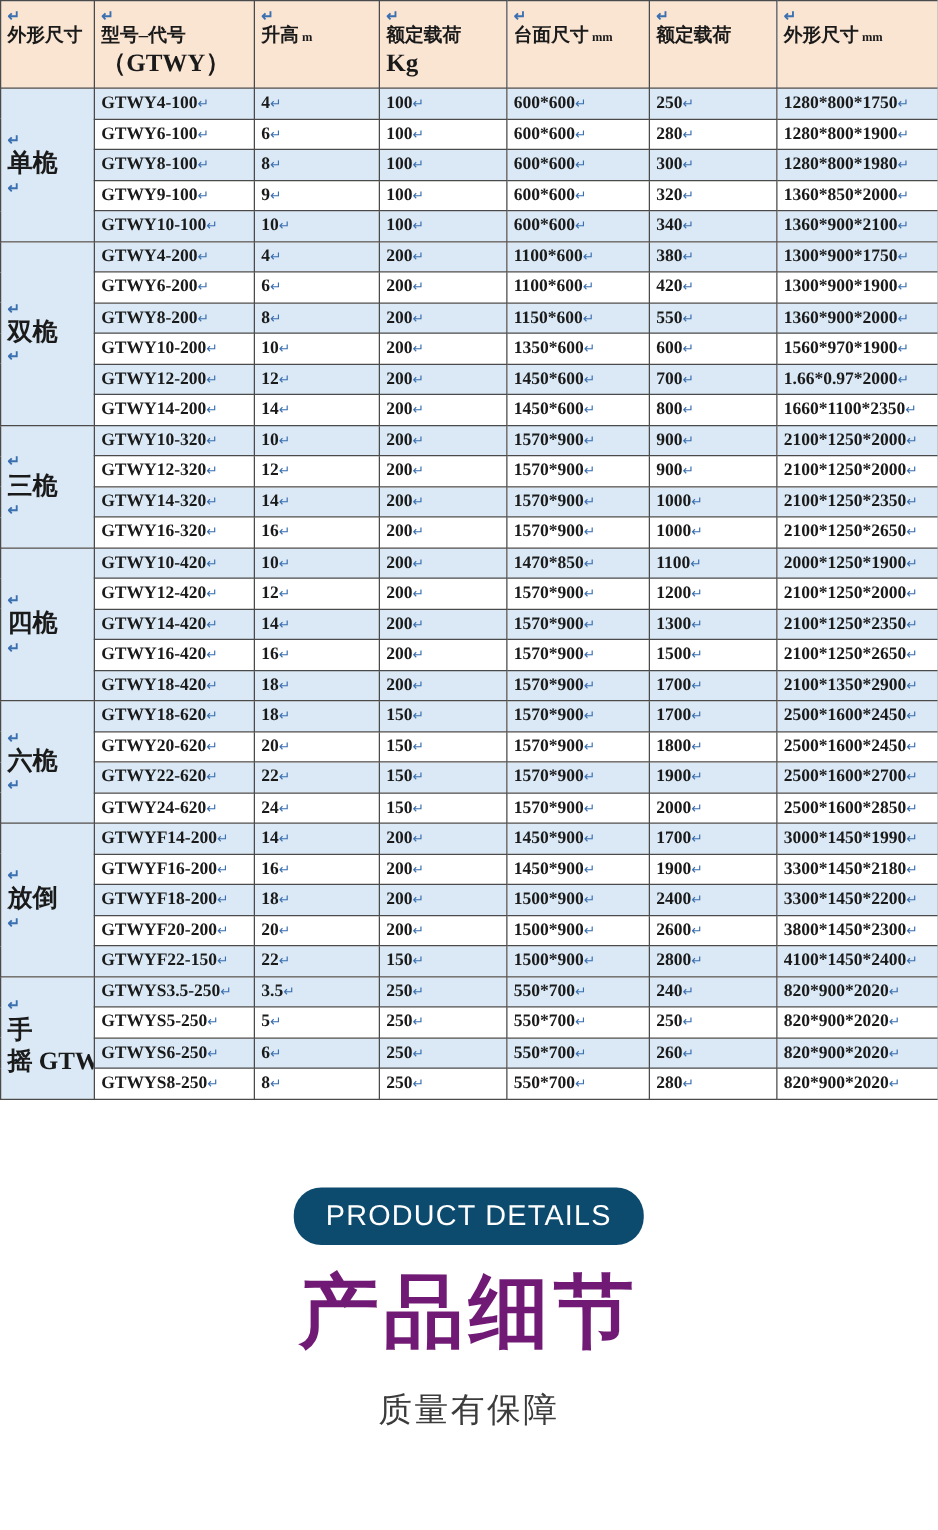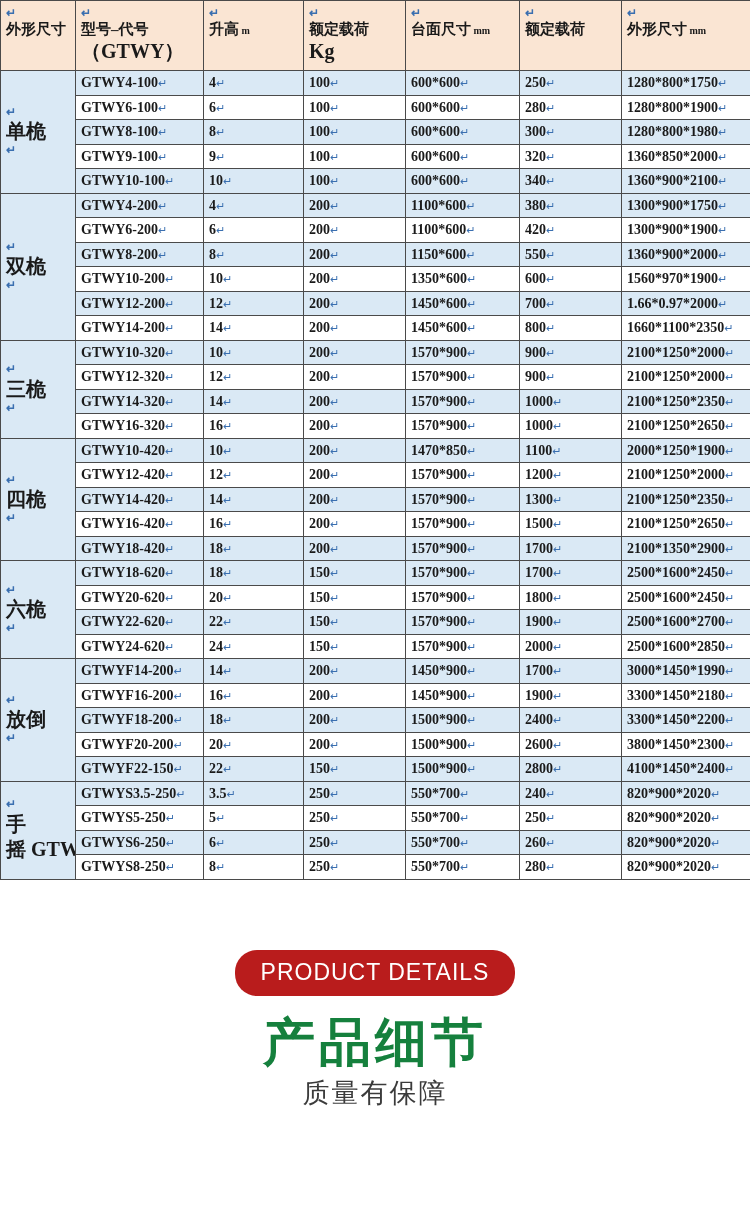--- a/index.html
+++ b/index.html
@@ -83,39 +83,39 @@
   .cell-p { color: #3a6fb0; font-size: 11px; font-weight: normal; }
 
   
   .details-section {
     margin-top: 70px;
     text-align: center;
     padding-bottom: 40px;
   }
   .pd-pill {
     display: inline-block;
-    background: #b91c1c;
+    background: #0c4a6e;
     color: #ffffff;
     font-family: "Liberation Sans", sans-serif;
     font-size: 23px;
     letter-spacing: 1px;
     padding: 9px 26px 10px 26px;
     border-radius: 22px;
   }
   .pd-title {
     margin-top: 18px;
     font-family: "Liberation Sans", sans-serif;
     font-weight: bold;
-    font-size: 52px;
+    font-size: 64px;
     letter-spacing: 4px;
-    color: #15803d;
+    color: #701a75;
     line-height: 1.1;
   }
   .pd-sub {
-    margin-top: 4px;
+    margin-top: 26px;
     font-family: "Liberation Sans", sans-serif;
     font-size: 27px;
     color: #3b3b3b;
     letter-spacing: 2px;
   }
 </style>
 </head>
 <body>
 
 <table class="spec-table">

